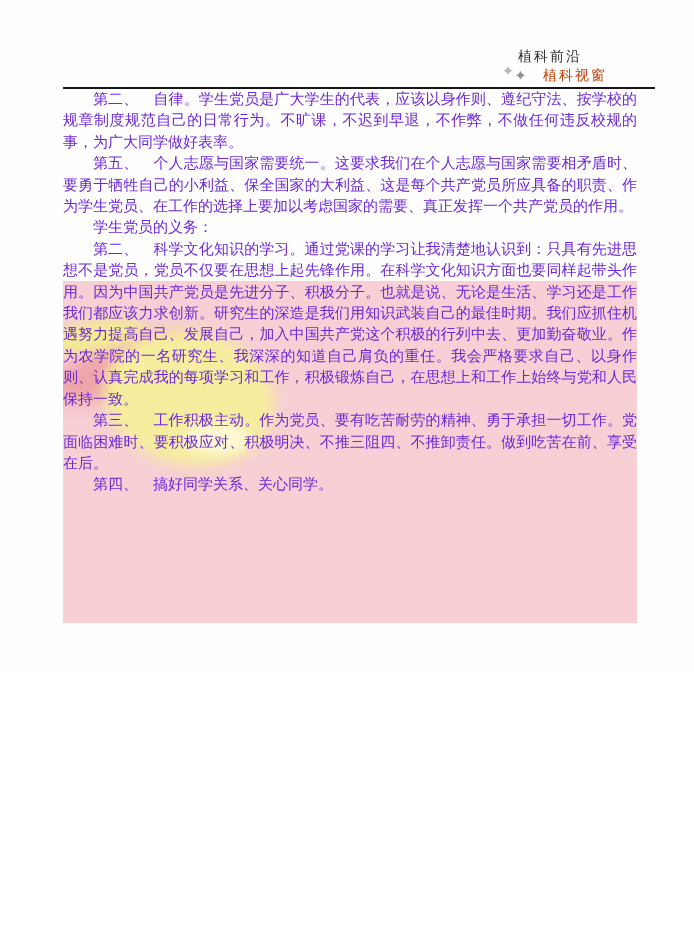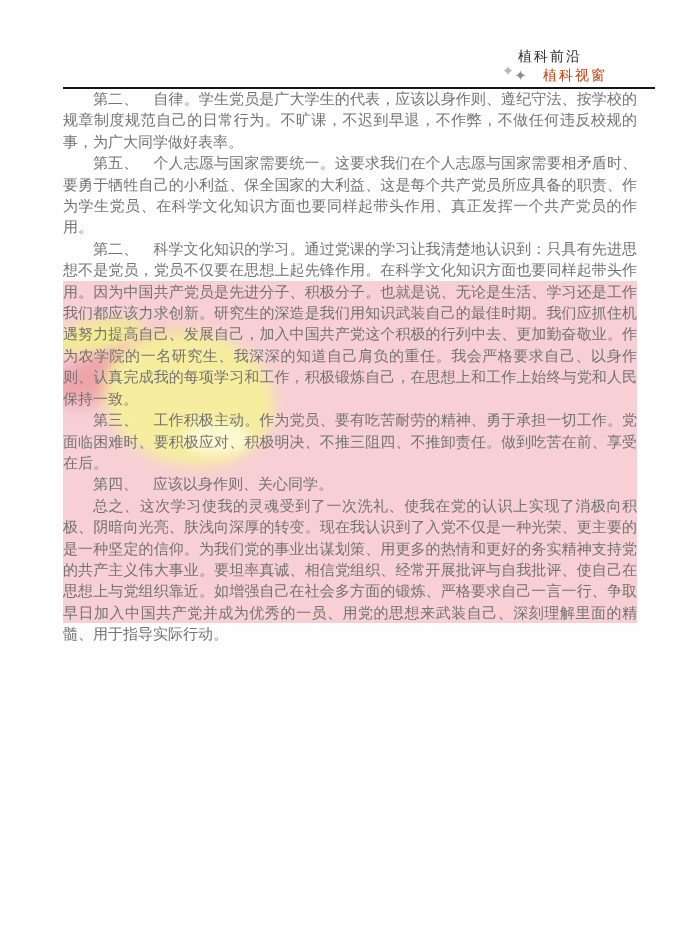--- a/index.html
+++ b/index.html
@@ -28,21 +28,21 @@
   .blob{position:absolute;border-radius:50%;}
   .blob-salmon{left:-16px;top:62px;width:150px;height:52px;background:#eda3a8;filter:blur(9px);transform:rotate(-18deg);}
   .blob-yellow-wedge{left:-14px;top:40px;width:96px;height:30px;background:#f3eb92;filter:blur(6px);transform:rotate(-10deg);}
   .blob-yellow-big{left:40px;top:50px;width:172px;height:134px;background:#f6ee9e;filter:blur(7px);transform:rotate(12deg);}
   .blob-bright{left:120px;top:142px;width:68px;height:32px;background:#fcf8d2;filter:blur(5px);}
 
   
   .content{
     position:absolute;left:63px;top:89px;width:574px;z-index:2;
     font-size:15px;line-height:21.4px;text-align:justify;
-    color:#737373;
+    color:#6d28d9;
   }
   .content p{margin:0;text-indent:2em;}
 
   
   .signature{position:absolute;top:840px;left:345px;z-index:2;font-size:13px;color:#b91c1c;white-space:nowrap;}
   .signature .gap{display:inline-block;width:42px;}
   .page-number{position:absolute;top:892px;left:600px;font-size:13px;color:#222;z-index:2;}
 </style>
 </head>
 <body>
@@ -59,25 +59,25 @@
 
   <div class="pink-block">
     <div class="blob blob-salmon"></div>
     <div class="blob blob-yellow-wedge"></div>
     <div class="blob blob-yellow-big"></div>
     <div class="blob blob-bright"></div>
   </div>
 
   <div class="content">
     <p>第二、　自律。学生党员是广大学生的代表，应该以身作则、遵纪守法、按学校的规章制度规范自己的日常行为。不旷课，不迟到早退，不作弊，不做任何违反校规的事，为广大同学做好表率。</p>
-    <p>第五、　个人志愿与国家需要统一。这要求我们在个人志愿与国家需要相矛盾时、要勇于牺牲自己的小利益、保全国家的大利益、这是每个共产党员所应具备的职责、作为学生党员、在科学文化知识方面也要同样起带头作用、真正发挥一个共产党员的作用。</p>
+    <p>第五、　个人志愿与国家需要统一。这要求我们在个人志愿与国家需要相矛盾时、要勇于牺牲自己的小利益、保全国家的大利益、这是每个共产党员所应具备的职责、作为学生党员、在工作的选择上要加以考虑国家的需要、真正发挥一个共产党员的作用。</p>
+    <p>学生党员的义务：</p>
     <p>第二、　科学文化知识的学习。通过党课的学习让我清楚地认识到：只具有先进思想不是党员，党员不仅要在思想上起先锋作用。在科学文化知识方面也要同样起带头作用。因为中国共产党员是先进分子、积极分子。也就是说、无论是生活、学习还是工作我们都应该力求创新。研究生的深造是我们用知识武装自己的最佳时期。我们应抓住机遇努力提高自己、发展自己，加入中国共产党这个积极的行列中去、更加勤奋敬业。作为农学院的一名研究生、我深深的知道自己肩负的重任。我会严格要求自己、以身作则、认真完成我的每项学习和工作，积极锻炼自己，在思想上和工作上始终与党和人民保持一致。</p>
     <p>第三、　工作积极主动。作为党员、要有吃苦耐劳的精神、勇于承担一切工作。党面临困难时、要积极应对、积极明决、不推三阻四、不推卸责任。做到吃苦在前、享受在后。</p>
-    <p>第四、　应该以身作则、关心同学。</p>
-    <p>总之、这次学习使我的灵魂受到了一次洗礼、使我在党的认识上实现了消极向积极、阴暗向光亮、肤浅向深厚的转变。现在我认识到了入党不仅是一种光荣、更主要的是一种坚定的信仰。为我们党的事业出谋划策、用更多的热情和更好的务实精神支持党的共产主义伟大事业。要坦率真诚、相信党组织、经常开展批评与自我批评、使自己在思想上与党组织靠近。如增强自己在社会多方面的锻炼、严格要求自己一言一行、争取早日加入中国共产党并成为优秀的一员、用党的思想来武装自己、深刻理解里面的精髓、用于指导实际行动。</p>
+    <p>第四、　搞好同学关系、关心同学。</p>
   </div>
 
   <div class="signature">
     <span>果树学 0602 班</span><span class="gap"></span><span>张婧</span>
   </div>
 
   <div class="page-number">26</div>
 
 </div>
 

